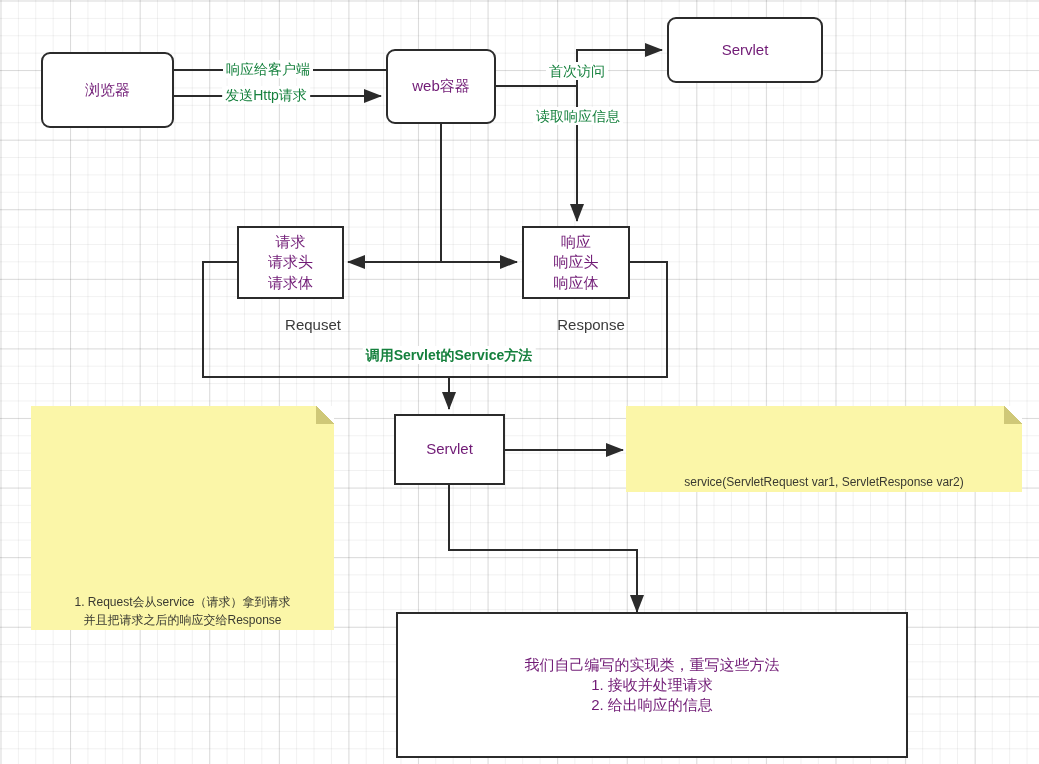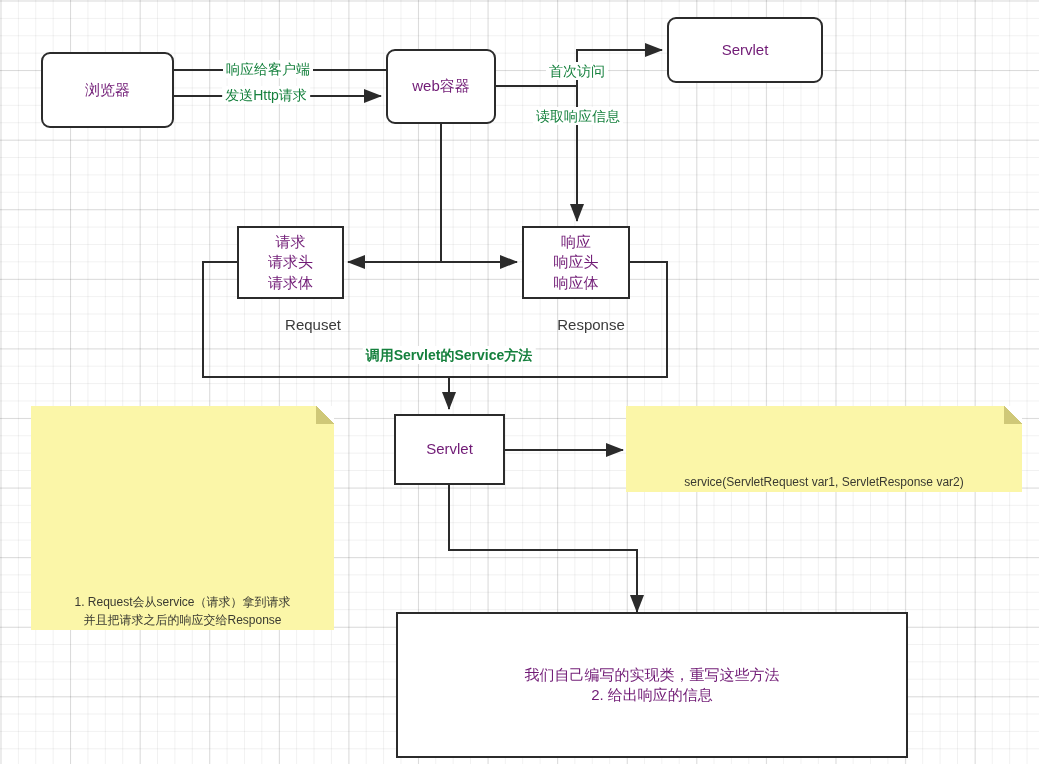--- a/index.html
+++ b/index.html
@@ -168,20 +168,21 @@
     </div>
   </div>
 
   <div class="node" style="left:394px; top:414px; width:111px; height:71px;">
     <div class="lines">Servlet</div>
   </div>
 
   <div class="node" style="left:396px; top:612px; width:512px; height:146px; font-size:15px;">
     <div class="lines">
       <div>我们自己编写的实现类，重写这些方法</div>
+      <div>1. 接收并处理请求</div>
       <div>2. 给出响应的信息</div>
     </div>
   </div>
 
   <div class="note" style="left:22px; top:406px; width:303px; height:224px;margin-left:9px;">
     <div class="fold"></div>
     <div class="note-text">
       <div>1. Request会从service（请求）拿到请求</div>
       <div>并且把请求之后的响应交给Response</div>
     </div>

